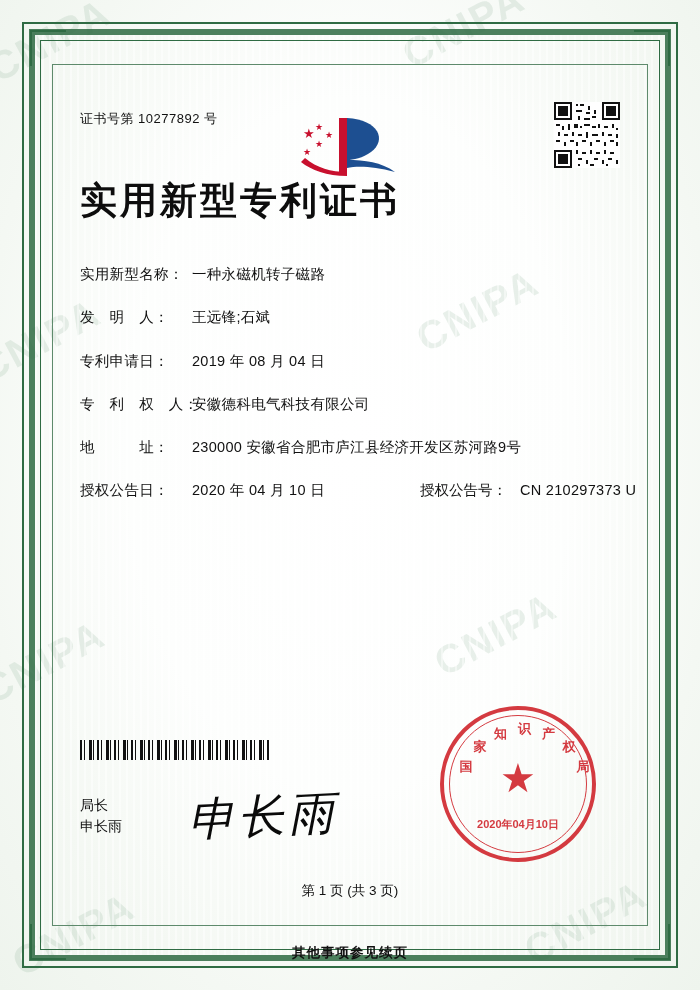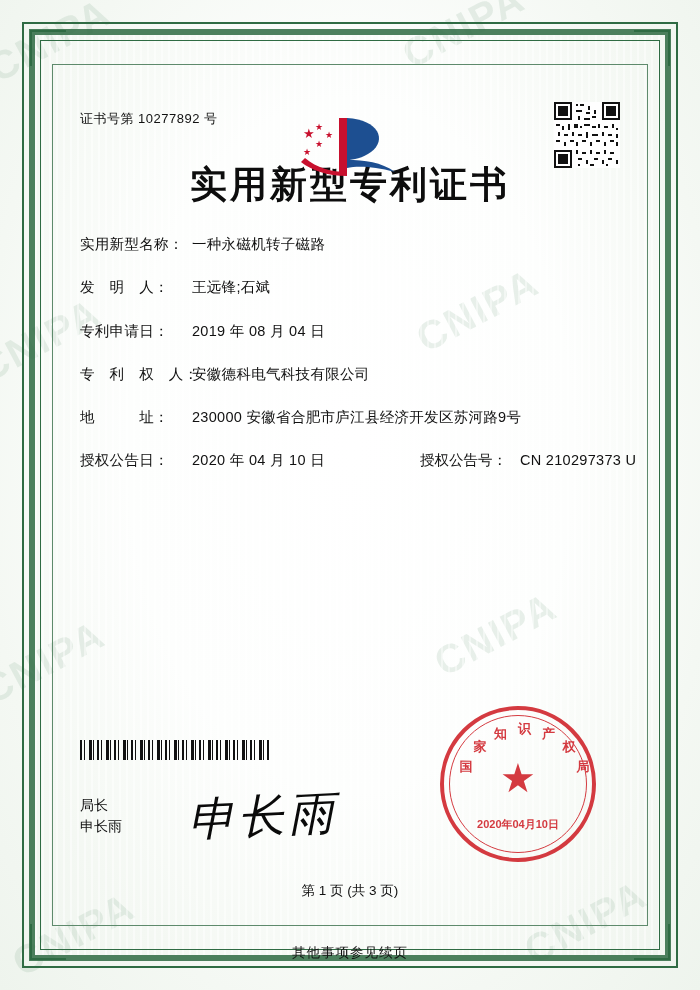--- a/index.html
+++ b/index.html
@@ -97,31 +97,30 @@
 
   .qr {
     position: absolute;
     right: 0;
     top: 6px;
     width: 66px;
     height: 66px;
   }
 
   .title {
-    text-align: center;
     font-size: 37px;
     font-weight: bold;
     color: #0d0d0d;
     letter-spacing: 3px;
-    margin-top: 32px;
+    margin-top: 48px;
     font-family: Liberation Serif, serif;
   }
 
   .fields {
-    margin-top: 24px;
+    margin-top: 38px;
     font-size: 14.5px;
     color: #111;
   }
   .frow {
     display: flex;
     align-items: baseline;
     margin-bottom: 23px;
     line-height: 1.4;
   }
   .flabel {
@@ -240,20 +239,21 @@
   }
 
   .footnote {
     position: absolute;
     left: 0; right: 0;
     bottom: 28px;
     text-align: center;
     font-size: 13.5px;
     color: #111;
     letter-spacing: 1px;
+    font-weight: bold;
   }
 </style>
 </head>
 <body>
 
 <div class="page">
 
   <div class="wm r" style="left:-16px; top:18px;">CNIPA</div>
   <div class="wm r" style="left:398px; top:4px;">CNIPA</div>
   <div class="wm r" style="left:412px; top:288px;">CNIPA</div>

